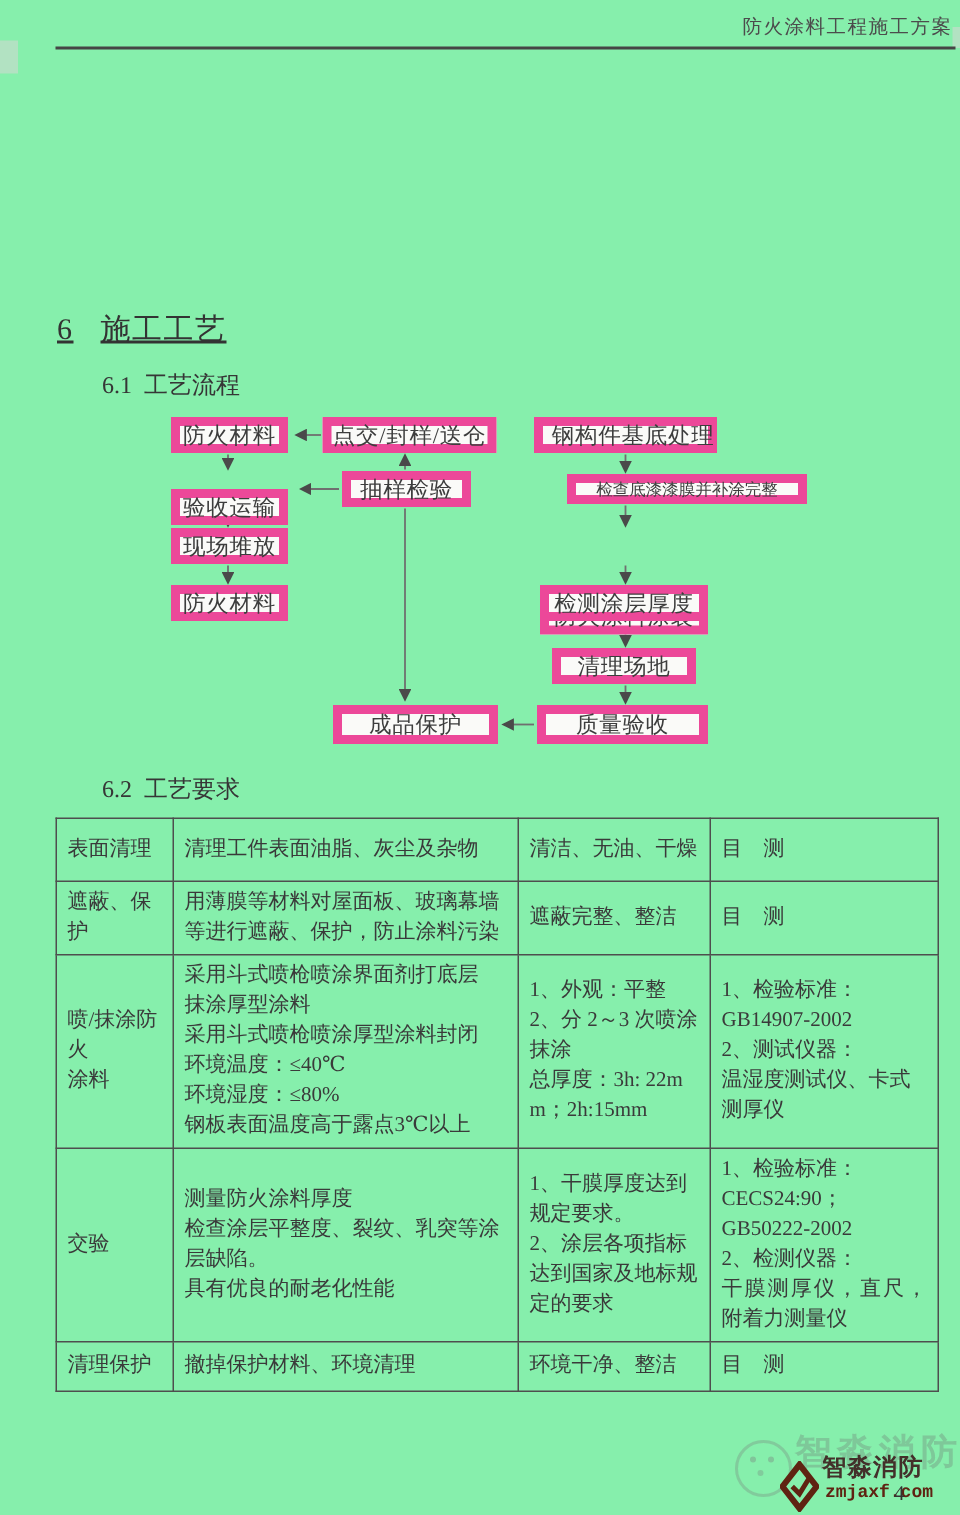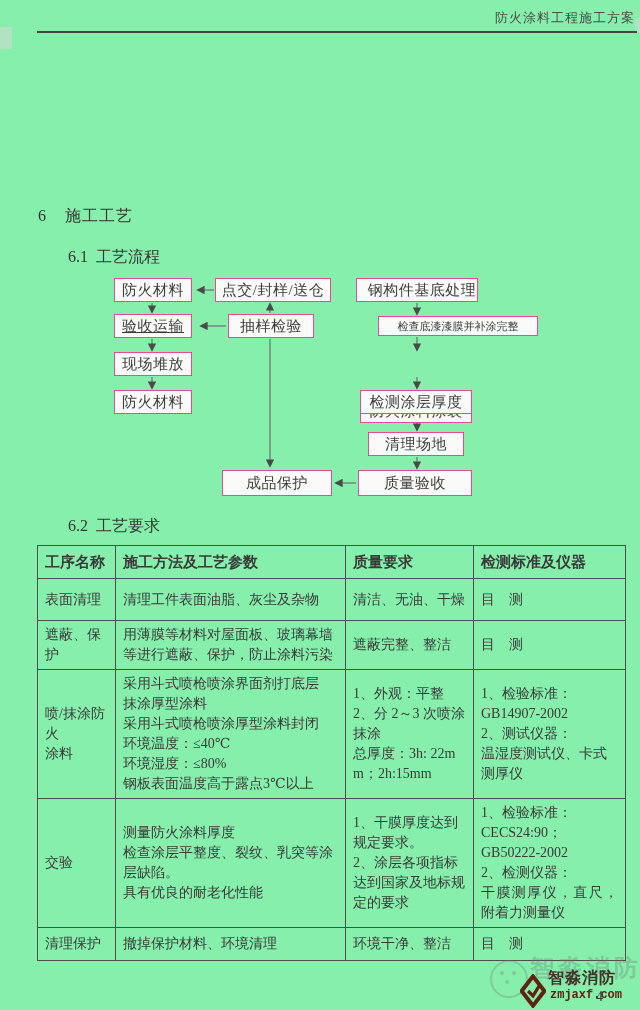--- a/index.html
+++ b/index.html
@@ -13,33 +13,33 @@
 
   .doc-title { position:absolute; top:9px; right:5px; font-size:13px; color:#4c4c4c; letter-spacing:1px; }
   .rule { position:absolute; top:31px; left:37px; width:600px; border-top:2px solid #454545; }
 
   .para {
     position:absolute; top:40px; left:38px; width:578px;
     font-size:16.5px; line-height:34.5px; text-align:justify;
     letter-spacing:.3px; color:#3a3a3a;
   }
 
-  .h-main { position:absolute; top:206px; left:38px; font-size:16px; color:#333; letter-spacing:1px; }
+  .h-main { position:absolute; top:206px; left:38px; font-size:20px; color:#333; letter-spacing:1px;text-decoration:underline; }
   .h-main .num { margin-right:18px; }
   .h-sub  { position:absolute; left:68px; font-size:16px; color:#363636; }
   .h-sub .num { margin-right:8px; }
   .h-61 { top:247px; }
   .h-62 { top:516px; }
 
   
   .flow { position:absolute; top:272px; left:0; width:640px; height:238px; }
   .flow svg { position:absolute; top:0; left:0; }
   .flow-node {
     position:absolute; box-sizing:border-box;
-    background:#fafaf8; border:1px solid #ec4899;
+    background:#fafaf8; border:6px solid #ec4899;
     font-size:15px; color:#3d3d3d; text-align:right;
     display:flex; align-items:center; justify-content:center;
     white-space:nowrap; letter-spacing:.5px;
   }
   .flow-node.small { font-size:11px; letter-spacing:0; }
 
   
   .req-table {
     position:absolute; top:545px; left:37px; width:588px;
     border-collapse:collapse; table-layout:fixed;
@@ -118,21 +118,21 @@
         <line x1="417" y1="105" x2="417" y2="116" marker-end="url(#ah)"></line>
         <line x1="417" y1="143" x2="417" y2="158" marker-end="url(#ah)"></line>
         <line x1="417" y1="185" x2="417" y2="196" marker-end="url(#ah)"></line>
         <line x1="356" y1="211" x2="336" y2="211" marker-end="url(#ah)"></line>
       </g>
     </svg>
 
     <div class="flow-node" style="left:114px;top:6px;width:78px;height:24px;">防火材料</div>
     <div class="flow-node" style="left:215px;top:6px;width:116px;height:24px;">点交/封样/送仓</div>
     <div class="flow-node" style="left:356px;top:6px;width:122px;height:24px;padding-left:10px;">钢构件基底处理</div>
-    <div class="flow-node" style="left:114px;top:42px;width:78px;height:24px;text-decoration:underline;">验收运输</div>
+    <div class="flow-node" style="left:114px;top:54px;width:78px;height:24px;">验收运输</div>
     <div class="flow-node" style="left:228px;top:42px;width:86px;height:24px;">抽样检验</div>
     <div class="flow-node small" style="left:378px;top:44px;width:160px;height:20px;">检查底漆漆膜并补涂完整</div>
     <div class="flow-node" style="left:114px;top:80px;width:78px;height:24px;">现场堆放</div>
     <div class="flow-node" style="left:360px;top:80px;width:112px;height:24px;margin-top:47px;">防火涂料涂装</div>
     <div class="flow-node" style="left:114px;top:118px;width:78px;height:24px;">防火材料</div>
     <div class="flow-node" style="left:360px;top:118px;width:112px;height:24px;">检测涂层厚度</div>
     <div class="flow-node" style="left:368px;top:160px;width:96px;height:24px;">清理场地</div>
     <div class="flow-node" style="left:358px;top:198px;width:114px;height:26px;">质量验收</div>
     <div class="flow-node" style="left:222px;top:198px;width:110px;height:26px;">成品保护</div>
   </div>
@@ -142,26 +142,20 @@
   </div>
 
   <table class="req-table">
     <colgroup>
       <col style="width:78px">
         <col style="width:230px">
         <col style="width:128px">
         <col style="width:152px">
     </colgroup>
     <tbody>
-      <tr class="hrow">
-        <th>工序名称</th>
-        <th>施工方法及工艺参数</th>
-        <th>质量要求</th>
-        <th>检测标准及仪器</th>
-      </tr>
       <tr class="r0">
         <td>表面清理</td>
         <td>清理工件表面油脂、灰尘及杂物</td>
         <td>清洁、无油、干燥</td>
         <td>目　测</td>
       </tr>
       <tr class="r1">
         <td>遮蔽、保护</td>
         <td>用薄膜等材料对屋面板、玻璃幕墙等进行遮蔽、保护，防止涂料污染</td>
         <td>遮蔽完整、整洁</td>

